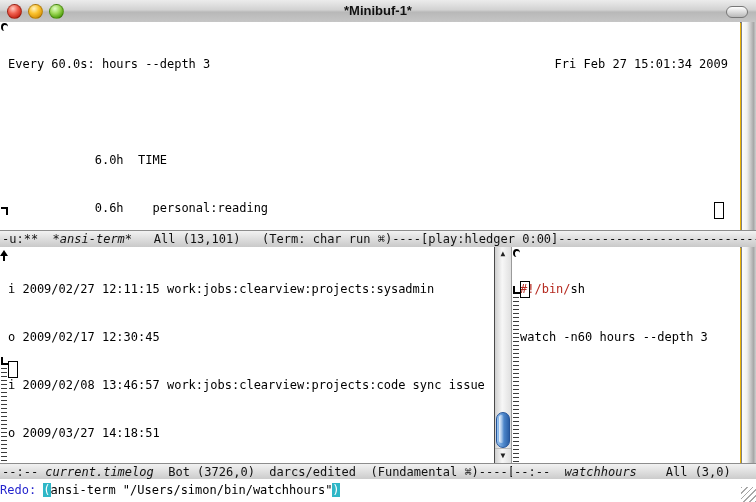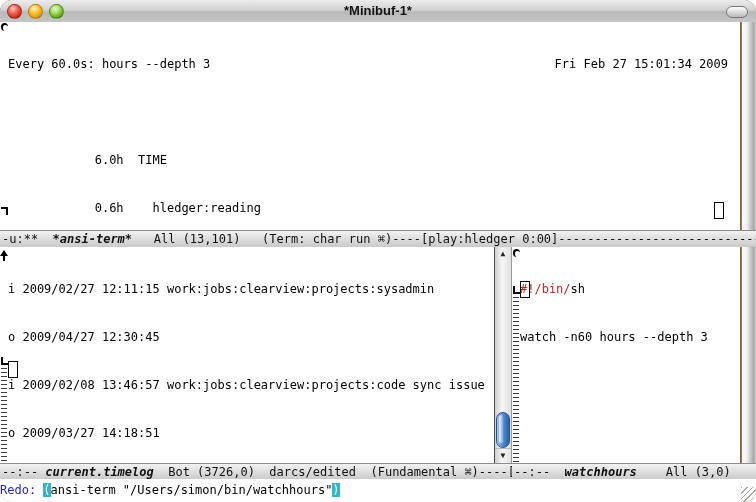--- a/index.html
+++ b/index.html
@@ -1,18 +1,18 @@
 <!DOCTYPE html>
 <html><head>
 <meta charset="utf-8">
 <style>
   html,body{margin:0;padding:0;background:#fff;}
-  #frame{position:relative;width:756px;height:502px;background:#a16207;overflow:hidden;
+  #frame{position:relative;width:756px;height:502px;background:#eab308;overflow:hidden;
          font-family:"DejaVu Sans Mono",monospace;font-size:12px;line-height:16px;color:#000;
-         outline:1px solid #8e8e8e;outline-offset:-1px;border-radius:12px;}
+         outline:1px solid #8e8e8e;outline-offset:-1px;}
   
   .titlebar{position:absolute;left:0;top:0;width:756px;height:22px;
             background:linear-gradient(180deg,#ececec 0%,#d2d2d2 45%,#b8b8b8 55%,#c6c6c6 100%);
             border-bottom:1px solid #6f6f6f;display:flex;align-items:center;justify-content:center;}
   .title{font-family:"Liberation Sans",sans-serif;font-weight:bold;font-size:13px;color:#111;}
   .tl{position:absolute;top:4px;width:13px;height:13px;border-radius:50%;}
   .tl.red{left:7px;background:radial-gradient(circle at 38% 28%,#ffc9c0 0%,#f0604f 40%,#cc2e1f 72%,#8f1205 100%);border:1px solid rgba(90,10,0,.45);}
   .tl.yellow{left:28px;background:radial-gradient(circle at 38% 28%,#fff3c2 0%,#fbc32f 40%,#dd9a10 72%,#9c6a00 100%);border:1px solid rgba(120,80,0,.45);}
   .tl.green{left:49px;background:radial-gradient(circle at 38% 28%,#e2ffc8 0%,#9ed858 40%,#5ba817 72%,#356f04 100%);border:1px solid rgba(40,90,0,.45);}
   .pill{position:absolute;right:8px;top:6px;width:20px;height:10px;border-radius:6px;
@@ -24,21 +24,21 @@
   #pane-right{left:512px;top:247px;width:228px;height:216px;padding:2px 0 0 8px;box-sizing:border-box;}
   .tline{height:16px;white-space:pre;}
   .watch-head{display:flex;justify-content:space-between;padding-right:12px;}
   
   .modeline{position:absolute;height:16px;box-sizing:content-box;overflow:hidden;white-space:pre;
             background:linear-gradient(180deg,#f2f2f2,#c9c9c9);
             border-top:1px solid #8d8d8d;color:#111;padding-left:2px;}
   #modeline-top{left:0;top:230px;width:756px;border-bottom:1px solid #7c7c7c;}
   #modeline-bl{left:0;top:463px;width:510px;}
   #modeline-br{left:512px;top:463px;width:244px;}
-  .bufname{font-weight:bold;font-style:italic;}
+  .bufname{font-weight:normal;font-style:italic;}
   
   #sb-mid{position:absolute;left:494px;top:247px;width:18px;height:216px;box-sizing:border-box;
           border-left:1px solid #4a4a4a;border-right:1px solid #9a9a9a;
           background:linear-gradient(90deg,#cfcfcf 0%,#f7f7f7 45%,#e0e0e0 100%);}
   .sb-arrow{position:absolute;left:0;width:16px;height:14px;text-align:center;font-size:8px;line-height:14px;color:#222;}
   #sb-up{top:0;} #sb-down{bottom:0;border-top:1px solid #bbb;}
   #sb-thumb{position:absolute;left:1px;bottom:15px;width:14px;height:36px;border-radius:7px;
             background:linear-gradient(90deg,#9cc6f2 0%,#4e88cc 55%,#2b5fa6 100%);
             border:1px solid #24549a;box-sizing:border-box;}
   #sb-thumb::after{content:"";position:absolute;left:2px;top:2px;width:5px;height:28px;border-radius:4px;
@@ -78,40 +78,40 @@
     <span class="pill"></span>
   </div>
 
   <div id="pane-top" class="pane">
     <div class="tline watch-head">
       <span>Every 60.0s: hours --depth 3</span>
       <span>Fri Feb 27 15:01:34 2009</span>
     </div>
     <div class="tline"></div>
     <div class="tline">            6.0h  TIME</div>
-    <div class="tline">            0.6h    hledger:reading</div>
+    <div class="tline">            0.6h    personal:reading</div>
     
     
     
     
     
     
     
     
   </div>
 
   <div class="angle tl" style="left:1px;top:23px;"></div>
   <div class="angle tr" style="left:1px;top:207px;"></div>
   <div class="hollow-cursor" style="left:714px;top:202px;"></div>
 
   <div id="modeline-top" class="modeline"><span>-u:**  </span><span class="bufname">*ansi-term*</span><span>   All (13,101)   (Term: char run ⌘)----[play:hledger 0:00]--------------------------------------</span></div>
 
   <div id="pane-left" class="pane">
     <div class="tline">i 2009/02/27 12:11:15 work:jobs:clearview:projects:sysadmin</div>
-    <div class="tline">o 2009/04/27 12:30:45</div>
+    <div class="tline">o 2009/02/17 12:30:45</div>
     <div class="tline">i 2009/02/08 13:46:57 work:jobs:clearview:projects:code sync issue</div>
     <div class="tline">o 2009/03/27 14:18:51</div>
     
     
     
   </div>
 
   <div class="uparrow" style="left:0;top:250px;"></div>
   <div class="uparrow-stem" style="left:3px;top:256px;"></div>
   <div class="angle bl" style="left:1px;top:357px;"></div>

